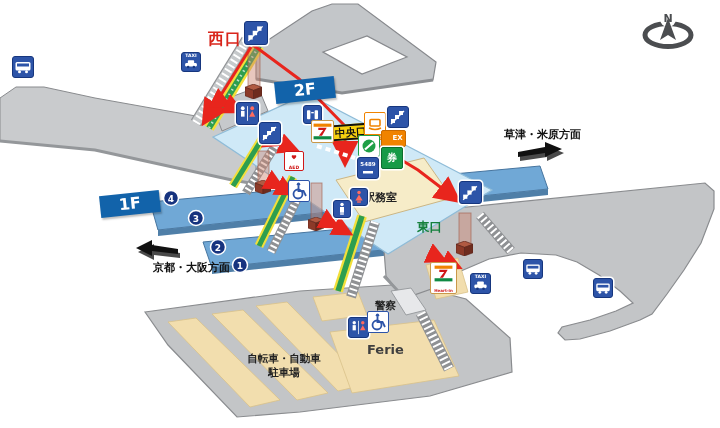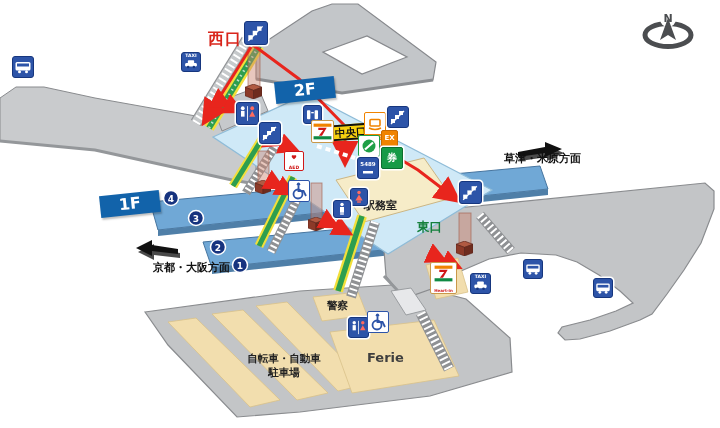--- a/index.html
+++ b/index.html
@@ -9,21 +9,21 @@
   .lbl{position:absolute;z-index:4;white-space:nowrap;font-weight:bold;color:#1a1a1a;}
   .floor-tag{position:absolute;z-index:5;width:60px;height:22px;background:#1263aa;
     color:#fff;font-weight:bold;font-size:16px;text-align:center;line-height:22px;
     transform:rotate(-6deg);box-shadow:1px 2px 2px rgba(0,0,0,.25);}
   .exit-red{color:#d9261c;font-size:16px;letter-spacing:1px;}
   .exit-black{font-size:12.5px;color:#15803d;}
   .chuo{position:absolute;z-index:5;background:#f6d00f;border:2px solid #111;color:#111;
     font-weight:bold;font-size:10.5px;line-height:12px;padding:0 2px;transform:rotate(-4deg);}
   .dir{font-size:11px;color:#111;}
   .room{font-size:11px;color:#222;}
-  .small-room{font-size:10.5px;color:#222;}
+  .small-room{font-size:10.5px;color:#222;margin-left:48px;}
   .ferie{font-size:13px;color:#3f3f3f;}
   .parking{position:absolute;z-index:4;width:110px;text-align:center;font-weight:bold;
     font-size:10.5px;color:#222;}
   .icon{position:absolute;z-index:6;background:#2d54a8;border:1.5px solid #16367e;
     border-radius:3px;box-shadow:0 0 0 1.5px #fff;}
   .icon svg{display:block;width:100%;height:100%;}
   .icon-white{position:absolute;z-index:6;background:#fff;border-radius:2px;}
   .icon-white svg{display:block;width:100%;height:100%;}
   .tiny-txt{position:absolute;left:0;right:0;text-align:center;font-weight:bold;}
 </style>
@@ -253,25 +253,25 @@
       <polygon points="668,18 676,40 668,35 660,40" fill="#4b4d50"></polygon>
       <text x="668" y="22" text-anchor="middle" font-size="11" font-weight="bold" fill="#4b4d50">N</text>
     </g>
   </svg>
 
   <div class="floor-tag" style="left:275px;top:79px;">2F</div>
   <div class="floor-tag" style="left:100px;top:193px;">1F</div>
   <div class="lbl exit-red" style="left:208px;top:29px;">西口</div>
   <div class="chuo" style="left:331px;top:124px;">中央口</div>
   <div class="lbl exit-black" style="left:417px;top:219px;">東口</div>
-  <div class="lbl dir" style="left:504px;top:127px;margin-top:24px;">草津・米原方面</div>
+  <div class="lbl dir" style="left:504px;top:127px;">草津・米原方面</div>
   <div class="lbl dir" style="left:113px;top:260px;margin-left:40px;">京都・大阪方面</div>
-  <div class="lbl room" style="left:364px;top:198px;">駅務室</div>
+  <div class="lbl room" style="left:364px;top:190px;">駅務室</div>
   <div class="lbl small-room" style="left:327px;top:299px;">警察</div>
-  <div class="lbl ferie" style="left:367px;top:342px;margin-top:8px;">Ferie</div>
+  <div class="lbl ferie" style="left:367px;top:342px;">Ferie</div>
   <div class="parking" style="left:229px;top:352px;">自転車・自動車</div>
   <div class="parking" style="left:229px;top:366px;">駐車場</div>
 
   <div class="icon" style="left:12px;top:56px;width:20px;height:20px;">
       <svg viewBox="0 0 20 20">
         <use href="#sym-bus"></use>
       </svg>
     </div>
   <div class="icon" style="left:181px;top:52px;width:18px;height:18px;">
     <svg viewBox="0 0 20 20">
@@ -303,21 +303,21 @@
     <svg viewBox="0 0 20 20" style="height:20px;">
         <use href="#sym-charge"></use>
       </svg>
     <span class="tiny-txt" style="bottom:0;font-size:4.5px;background:#f08300;color:#fff;">チャージ</span>
   </div>
   <div class="icon-white" style="left:358px;top:135px;width:20px;height:20px;border:1.5px solid #1f9f46;">
       <svg viewBox="0 0 20 20">
         <use href="#sym-midori"></use>
       </svg>
     </div>
-  <div class="icon-white" style="left:381px;top:130px;width:15px;height:15px;background:#f08300;color:#fff;text-align:center;font-weight:bold;font-size:7px;line-height:15px;border:1px solid #c96a00;">EX</div>
+  <div class="icon-white" style="left:381px;top:130px;width:15px;height:15px;background:#f08300;color:#fff;text-align:center;font-weight:bold;font-size:7px;line-height:15px;border:1px solid #c96a00;padding-left:8px;">EX</div>
   <div class="icon" style="left:357px;top:157px;width:20px;height:20px;">
     <span class="tiny-txt" style="top:3px;font-size:5.5px;color:#fff;">5489</span>
     <svg viewBox="0 0 20 20">
         <rect x="5" y="13" width="10" height="2.5" fill="#fff"></rect>
       </svg>
   </div>
   <div class="icon-white" style="left:381px;top:147px;width:20px;height:20px;background:#169a47;color:#fff;text-align:center;font-weight:bold;font-size:10px;line-height:20px;border:1px solid #0c6e30;box-shadow:0 0 0 1.5px #fff;">券</div>
   <div class="icon" style="left:387px;top:106px;width:20px;height:20px;">
       <svg viewBox="0 0 20 20">
         <use href="#sym-esc"></use>

